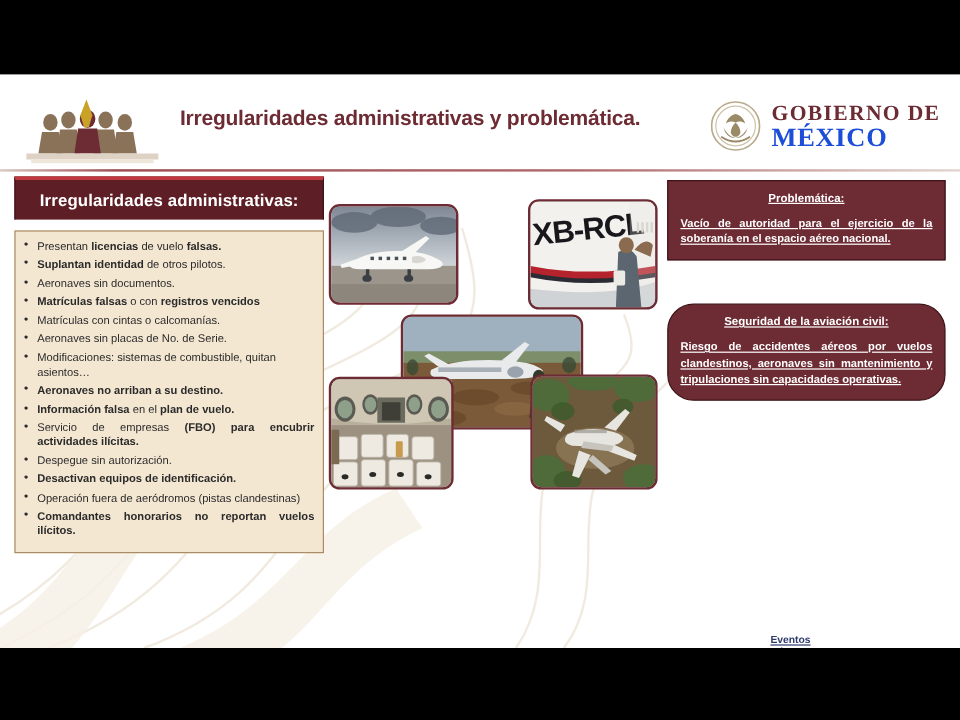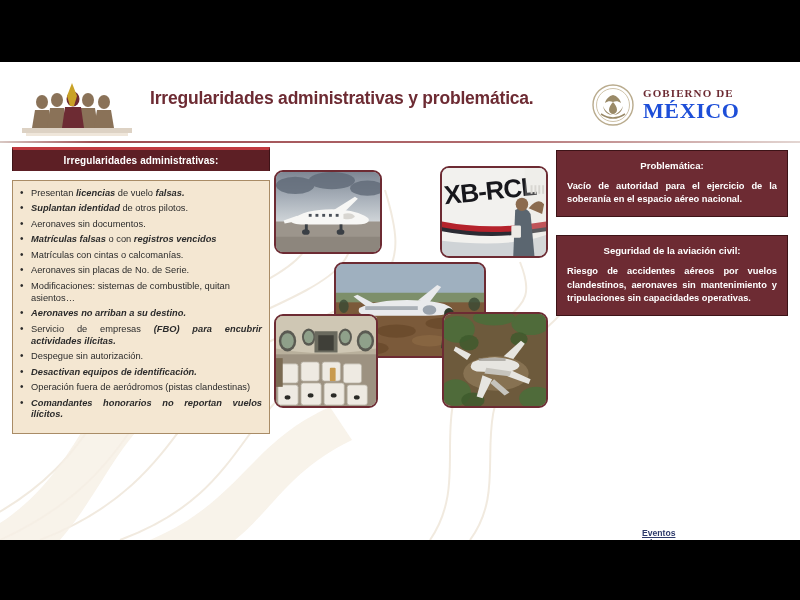--- a/index.html
+++ b/index.html
@@ -67,21 +67,21 @@
     position: absolute;
     left: 592px; top: 22px;
     display: flex;
     align-items: center;
     gap: 9px;
   }
   #gob-seal { width: 42px; height: 42px; }
   #gob-text { line-height: 1; }
   #gob-line1 {
     font-family: "Liberation Serif", serif;
-    font-size: 11px;
+    font-size: 18px;
     font-weight: bold;
     color: #6d2b33;
     letter-spacing: 1.1px;
   }
   #gob-line2 {
     font-family: "Liberation Serif", serif;
     font-size: 22px;
     font-weight: bold;
     color: #1d4ed8;
     letter-spacing: .6px;
@@ -96,27 +96,27 @@
   }
 
   
   #left-panel {
     position: absolute;
     left: 12px; top: 85px;
     width: 258px;
   }
 
   #left-header {
-    height: 24px;
+    height: 36px;
     background: #5d1f25;
     border-top: 3px solid #c0393f;
     border-left: 1px solid #3d1317;
     border-right: 1px solid #3d1317;
     color: #ffffff;
-    font-size: 10px;
+    font-size: 14px;
     font-weight: bold;
     display: flex;
     align-items: center;
     justify-content: center;
     letter-spacing: .1px;
   }
 
   #left-body {
     margin-top: 9px;
     background: #f4e7d2;
@@ -134,21 +134,21 @@
     color: #2b2b2b;
   }
   ul.bullets li::before {
     content: "•";
     position: absolute;
     left: 2px; top: -1px;
     font-size: 10px;
     color: #2b2b2b;
   }
   ul.bullets li.just { text-align: justify; }
-  ul.bullets li b { font-weight: bold; font-style: italic; }
+  ul.bullets li b { font-weight: bold; }
 
   
   #collage {
     position: absolute;
     left: 272px; top: 100px;
     width: 278px; height: 288px;
   }
   .photo {
     position: absolute;
     border: 2px solid #6d2b33;
@@ -178,20 +178,21 @@
     position: absolute;
     left: 556px; top: 88px;
     width: 232px;
   }
 
   .maroon-box {
     background: #6d2b33;
     border: 1.5px solid #3d1317;
     color: #ffffff;
     padding: 9px 10px 10px;
+    text-decoration: underline;
   }
   .maroon-box .bt {
     font-size: 9.6px;
     font-weight: bold;
     text-align: center;
     margin-bottom: 9px;
   }
   .maroon-box .bd {
     font-size: 9.3px;
     font-weight: bold;
@@ -204,21 +205,21 @@
     border: 1.5px solid #7f7f7f;
     color: #1e1e1e;
     font-size: 9.1px;
     font-weight: bold;
     text-align: center;
     line-height: 1.32;
     padding: 5px 6px;
     margin-top: 9px;
   }
 
-  #sec-box { margin-top: 18px; }
+  #sec-box { margin-top: 36px; border-radius: 22px; }
 </style>
 </head>
 <body>
 
 <div id="screen">
   <div id="slide">
 
     <svg id="watermark" viewBox="0 0 800 478" preserveAspectRatio="none">
       <g fill="none" stroke="#e6d9c6" stroke-width="2">
         <path d="M-40 470 C 120 400, 90 300, 200 250 S 330 190, 300 110"></path>
@@ -284,20 +285,21 @@
       <div id="left-body">
         <ul class="bullets" id="bullet-list">
             <li><span>Presentan </span><b>licencias</b><span> de vuelo </span><b>falsas.</b></li>
             <li><b>Suplantan identidad</b><span> de otros pilotos.</span></li>
             <li><span>Aeronaves sin documentos.</span></li>
             <li><b>Matrículas falsas</b><span> o con </span><b>registros vencidos</b></li>
             <li><span>Matrículas con cintas o calcomanías.</span></li>
             <li><span>Aeronaves sin placas de No. de Serie.</span></li>
             <li><span>Modificaciones: sistemas de combustible, quitan asientos…</span></li>
             <li><b>Aeronaves no arriban a su destino.</b></li>
+            <li><b>Información falsa</b><span> en el </span><b>plan de vuelo.</b></li>
             <li class="just"><span>Servicio de empresas </span><b>(FBO) para encubrir actividades ilícitas.</b></li>
             <li><span>Despegue sin autorización.</span></li>
             <li><b>Desactivan equipos de identificación.</b></li>
             <li class="just"><span>Operación fuera de aeródromos (pistas clandestinas)</span></li>
             <li class="just"><b>Comandantes honorarios no reportan vuelos ilícitos.</b></li>
           </ul>
       </div>
     </div>
 
     <div id="collage">

